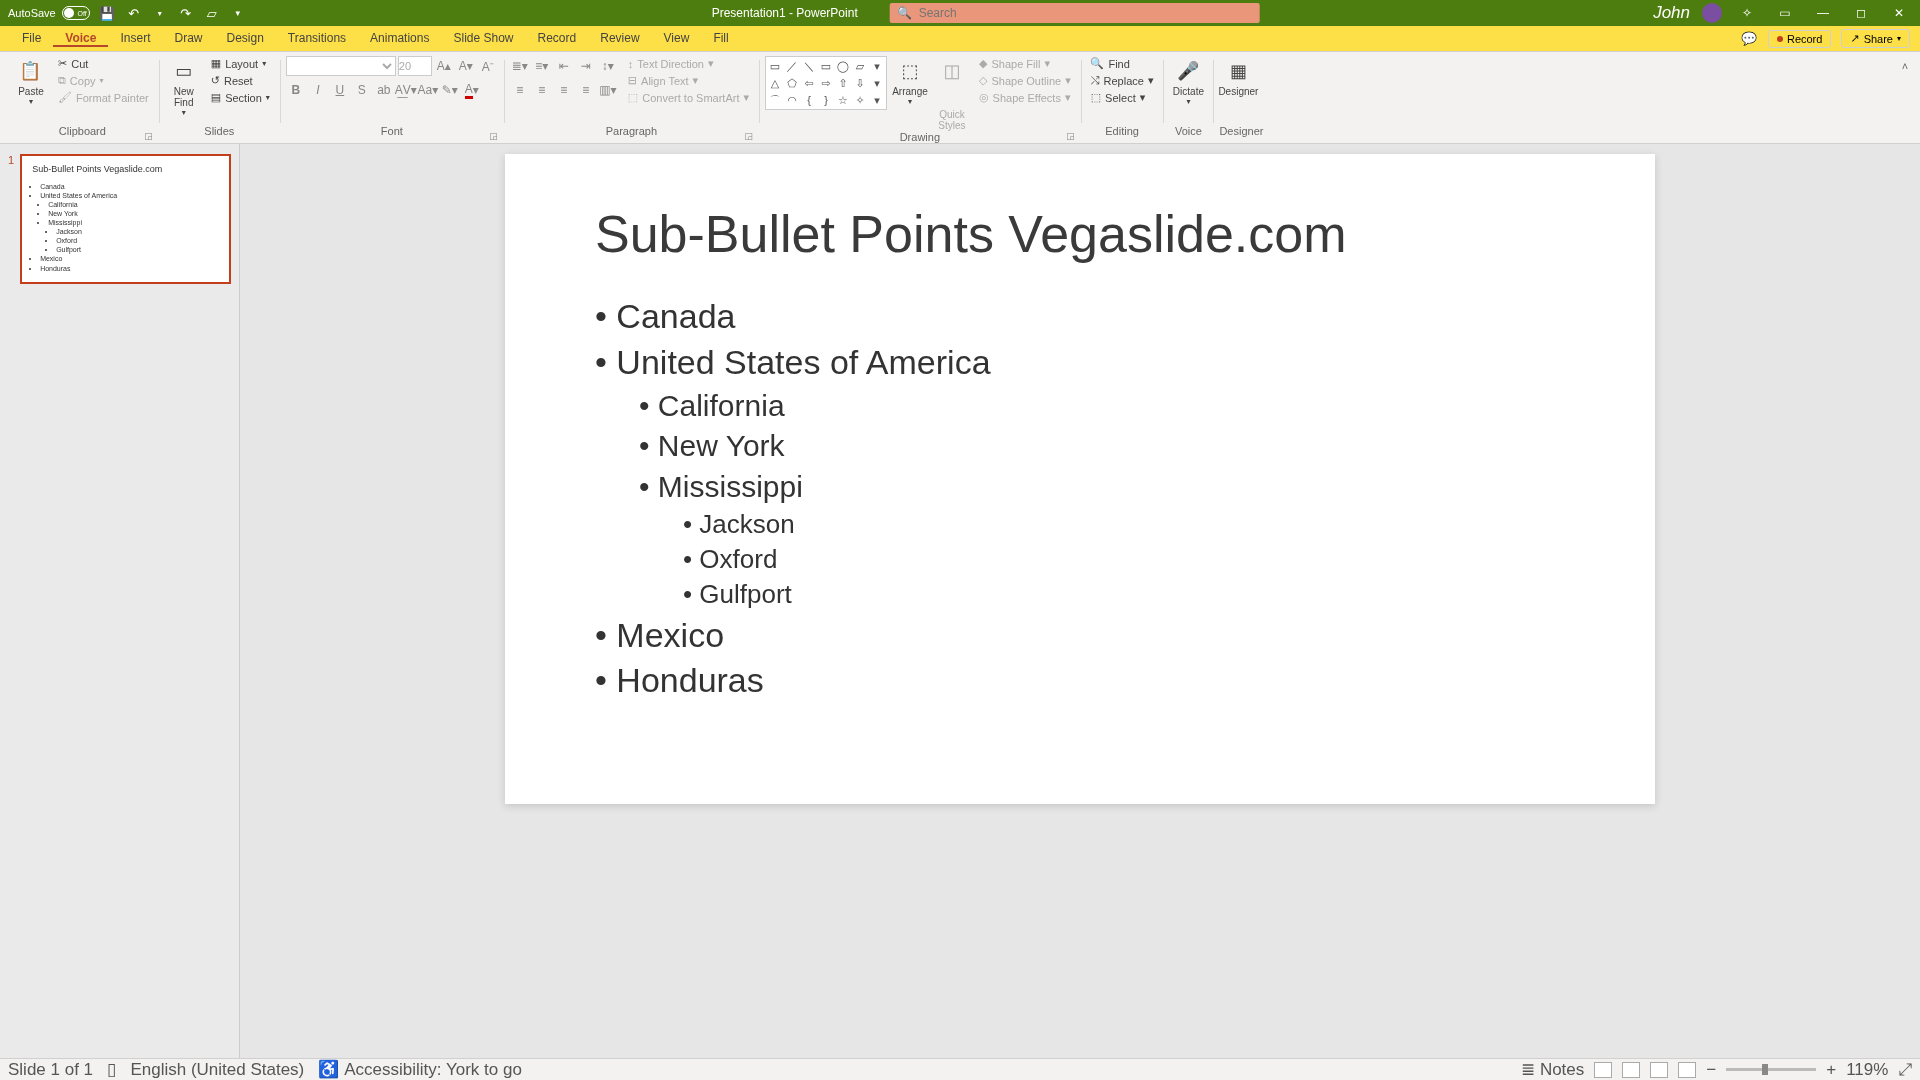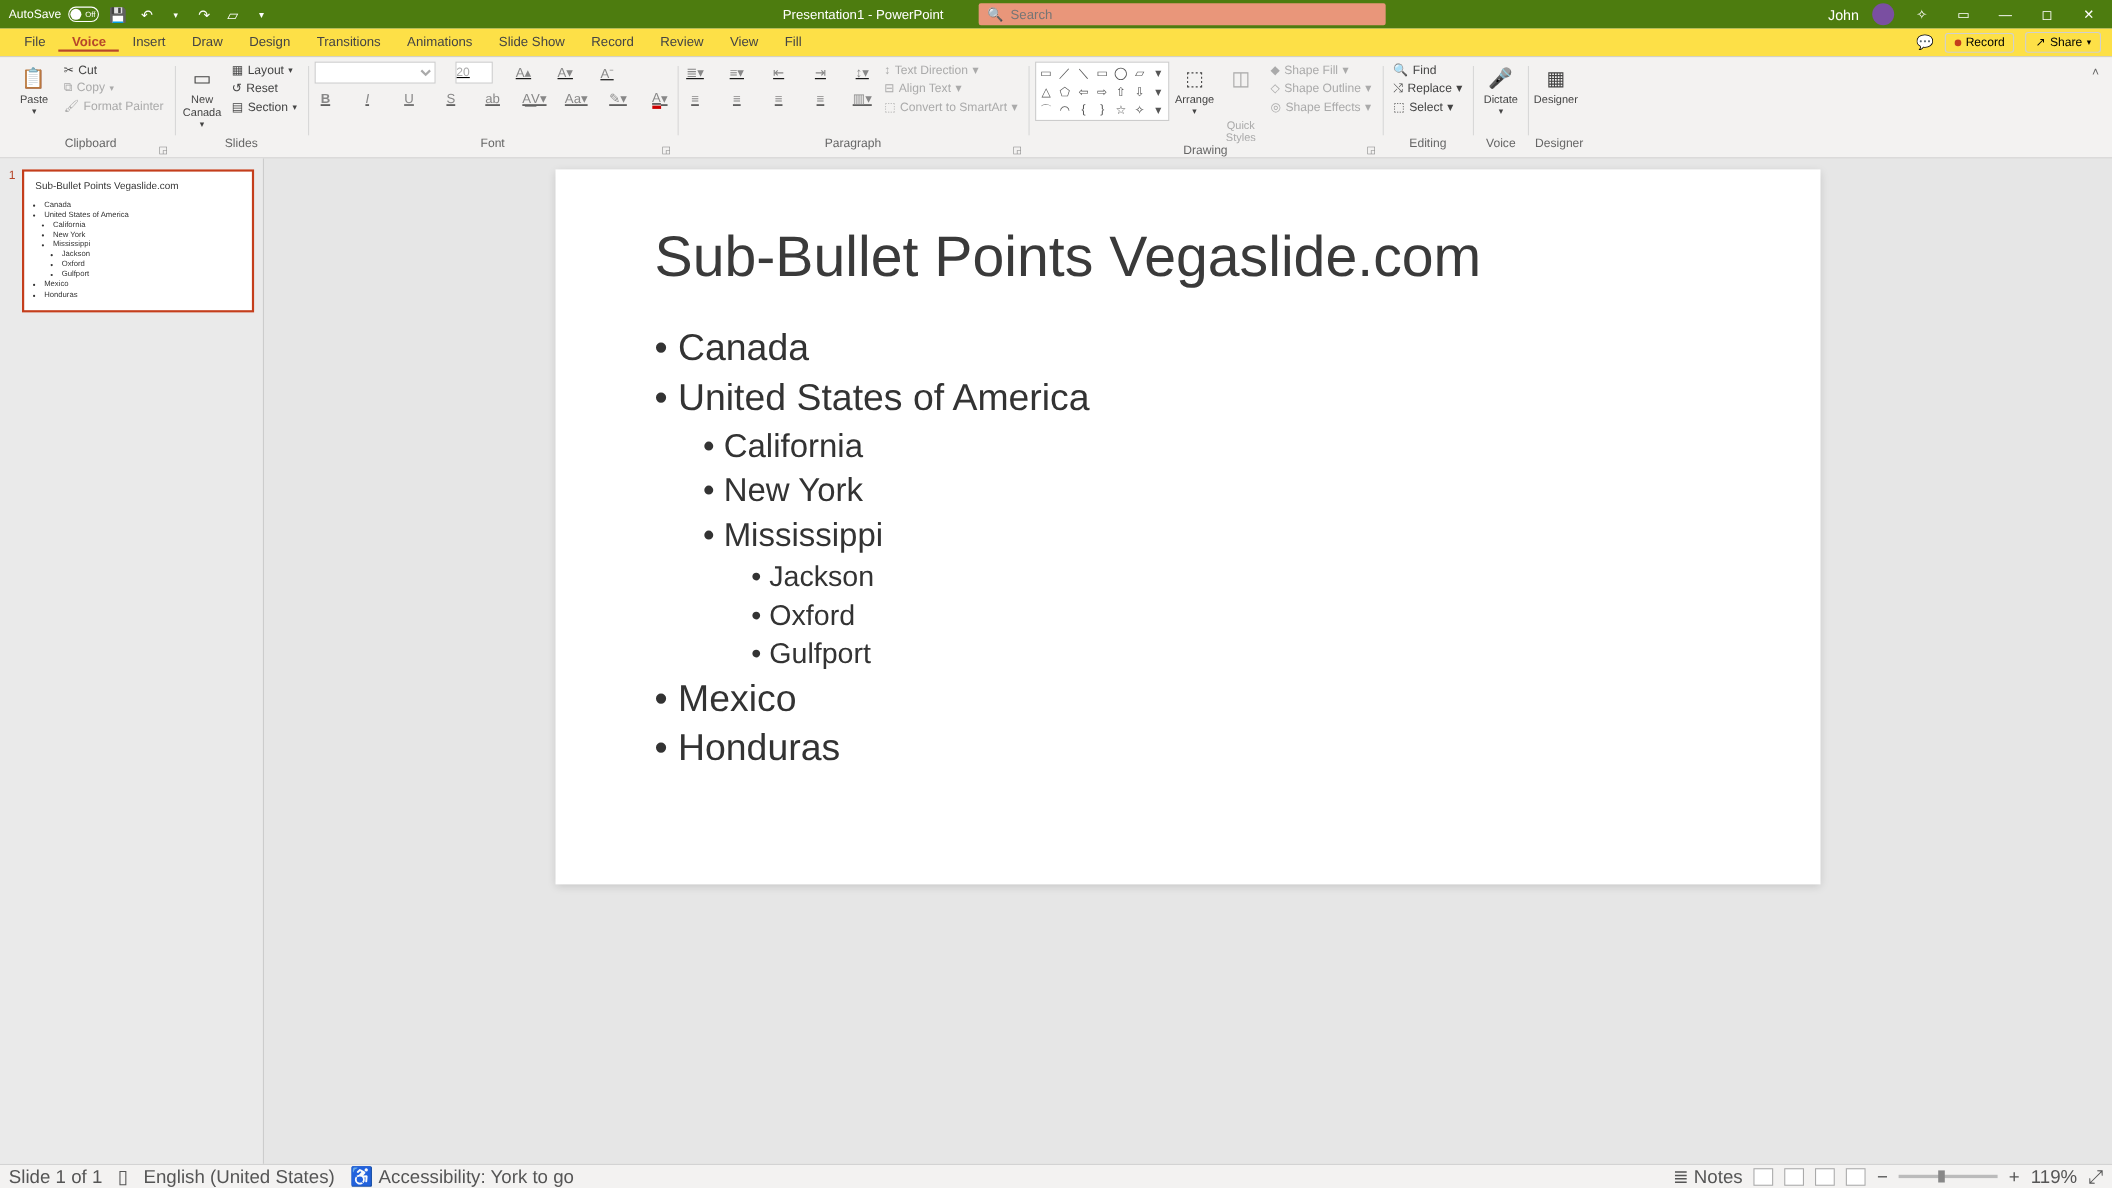--- a/index.html
+++ b/index.html
@@ -244,22 +244,21 @@
   height: 20px;
   display: flex;
   align-items: center;
   justify-content: center;
   font-size: 12px;
   color: #888;
 }
 .ribbon .font-row {
   display: flex;
   align-items: center;
-  gap: 18px;
-  text-decoration: underline;
+  gap: 2px;
 }
 .ribbon .font-row select, .ribbon .font-row input {
   height: 20px;
   border: 1px solid #ccc;
   font-size: 11px;
   background: #fff;
 }
 .ribbon .shapes {
   display: grid;
   grid-template-columns: repeat(7, 16px);
@@ -431,21 +430,21 @@
     <span class="qat-icon">↷</span>
     <span class="qat-icon">▱</span>
     <span class="qat-icon" style="font-size:9px;">▾</span>
   </div>
   <div class="doc-title">Presentation1  -  PowerPoint</div>
   <div class="searchbox">
     <span>🔍</span>
     <input type="text" placeholder="Search" style="">
   </div>
   <div class="right">
-    <span style="font-size:13px;">John</span>
+    <span style="font-size:17px;font-style:italic;">John</span>
     <span class="avatar"></span>
     <span class="win-btn">✧</span>
     <span class="win-btn">▭</span>
     <span class="win-btn">—</span>
     <span class="win-btn">◻</span>
     <span class="win-btn">✕</span>
   </div>
 </div>
 
 <div class="ribbontabs">
@@ -503,21 +502,21 @@
       </div>
     </div>
     <div class="label"><span>Clipboard</span><span class="launcher">◲</span></div>
   </div>
 
   <div class="group">
     <div class="body">
       <div class="bigbtn">
         <span class="icon">▭</span>
         <span style="white-space:pre;text-align:center;">New
-Canada</span>
+Find</span>
         <span style="font-size:8px;">▾</span>
       </div>
       <div class="smrow">
         <span class="sm">
             <span>▦</span>
             <span>Layout</span> 
             <span style="font-size:8px;">▾</span>
           </span>
         <span class="sm">
             <span>↺</span>

